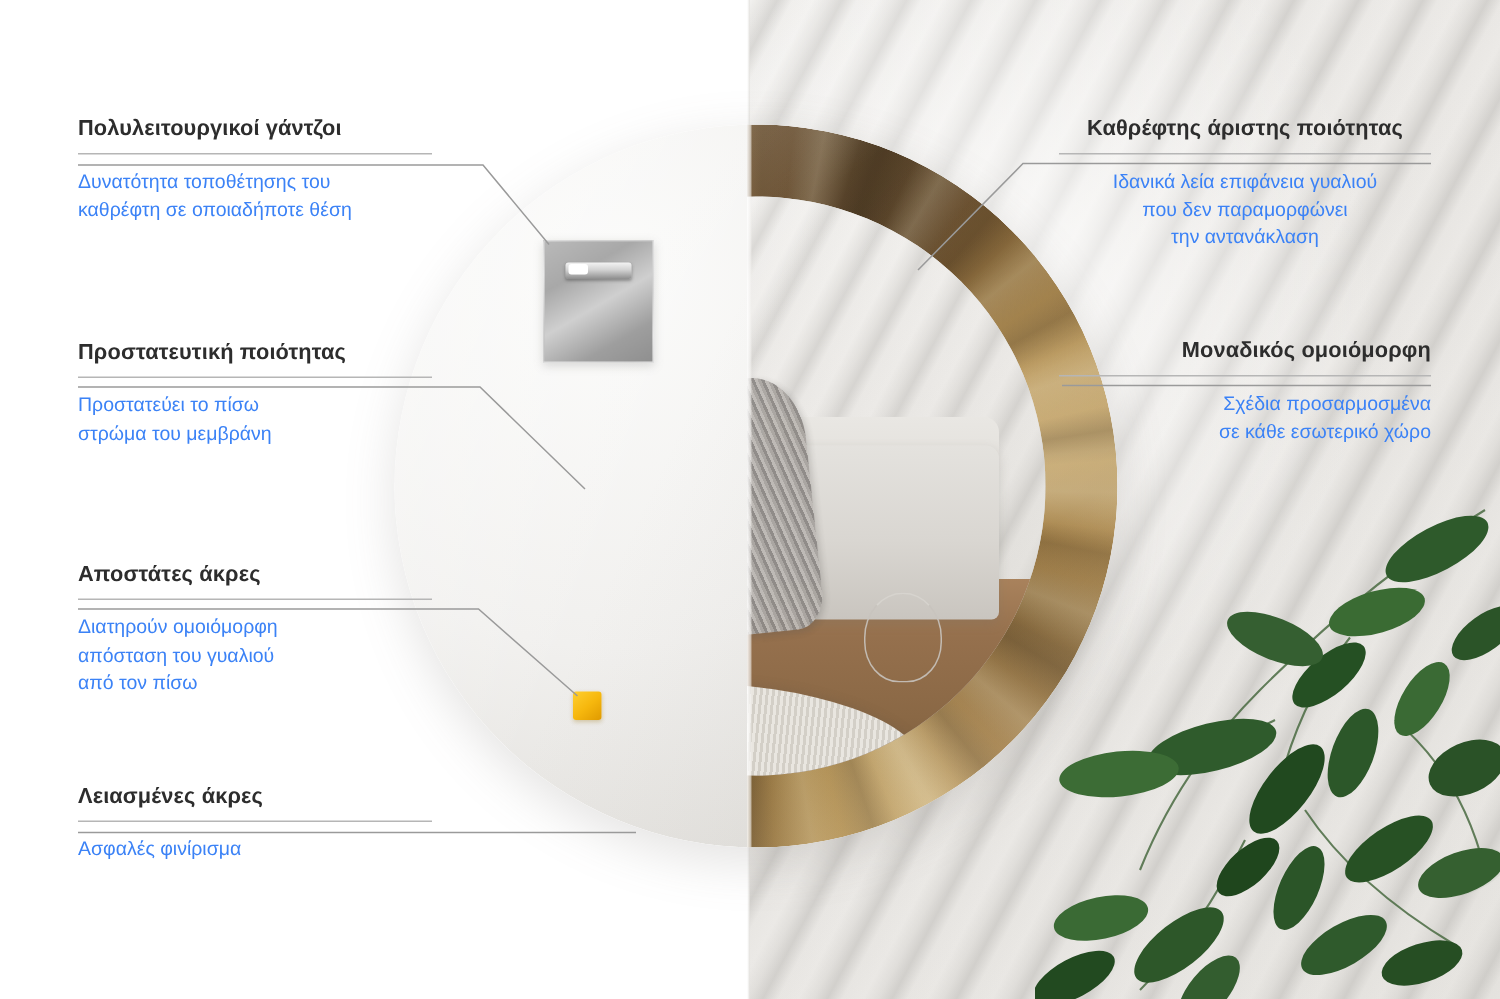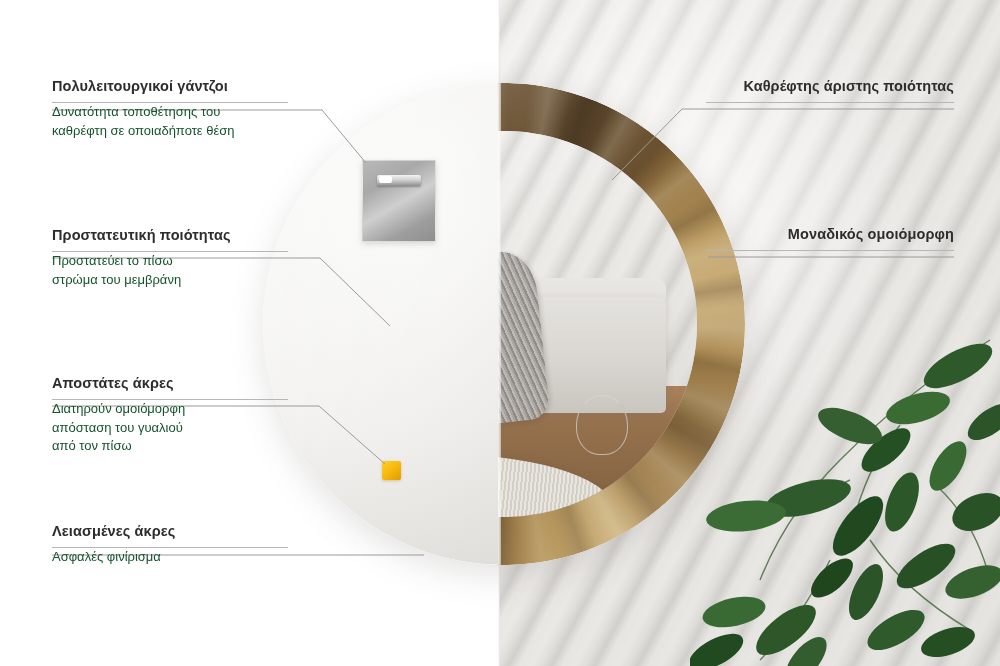--- a/index.html
+++ b/index.html
@@ -239,36 +239,37 @@
     font-size: 14.5px;
     font-weight: bold;
     color: #2d2d2d;
     letter-spacing: 0.1px;
     line-height: 1.2;
     white-space: nowrap;
   }
   .callout p {
     font-size: 13px;
     font-weight: normal;
-    color: #14532d;
+    color: #3b82f6;
     line-height: 1.42;
+    margin-top: 9px;
   }
   .callout .rule {
     margin-top: 7px;
     height: 1px;
     background: #b6b6b6;
   }
   .left-side  { text-align: left; }
   .right-side { text-align: right; }
 
   .c1 { left: 52px;  top: 78px;  width: 236px; }
   .c2 { left: 52px;  top: 227px; width: 236px; }
   .c3 { left: 52px;  top: 375px; width: 236px; }
   .c4 { left: 52px;  top: 523px; width: 236px; }
-  .r1 { left: 706px; top: 78px;  width: 248px; }
+  .r1 { left: 706px; top: 78px;  width: 248px; text-align: center; }
   .r2 { left: 706px; top: 226px; width: 248px; }
 
   
   #foliage { position: absolute; left: 690px; top: 330px; width: 310px; height: 336px; }
 </style>
 </head>
 <body>
 
 <div id="stage">
 
@@ -399,20 +400,29 @@
     <h3>Λειασμένες άκρες</h3>
     <div class="rule"></div>
     <p>
       <span>Ασφαλές φινίρισμα</span>
     </p>
   </div>
 
   <div class="callout right-side r1">
     <h3>Καθρέφτης άριστης ποιότητας</h3>
     <div class="rule"></div>
+    <p>
+      <span>Ιδανικά λεία επιφάνεια γυαλιού</span><br>
+      <span>που δεν παραμορφώνει</span><br>
+      <span>την αντανάκλαση</span>
+    </p>
   </div>
 
   <div class="callout right-side r2">
     <h3>Μοναδικός ομοιόμορφη</h3>
     <div class="rule"></div>
+    <p>
+      <span>Σχέδια προσαρμοσμένα</span><br>
+      <span>σε κάθε εσωτερικό χώρο</span>
+    </p>
   </div>
 
 </div>
 
 </body></html>

